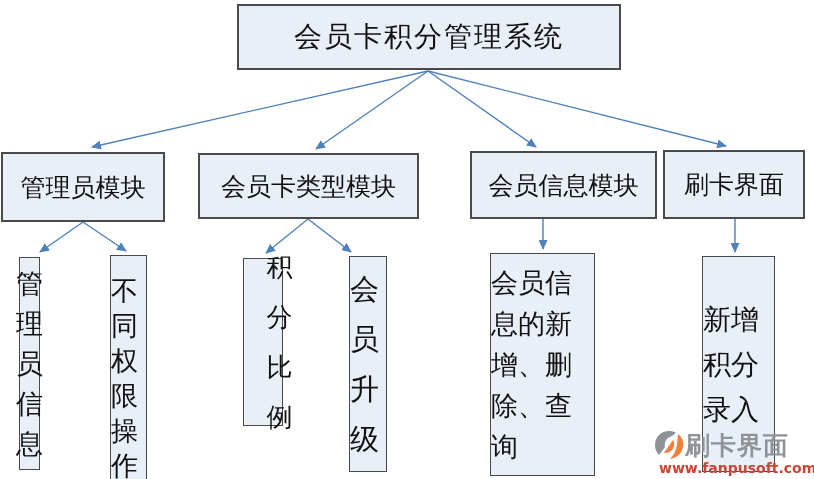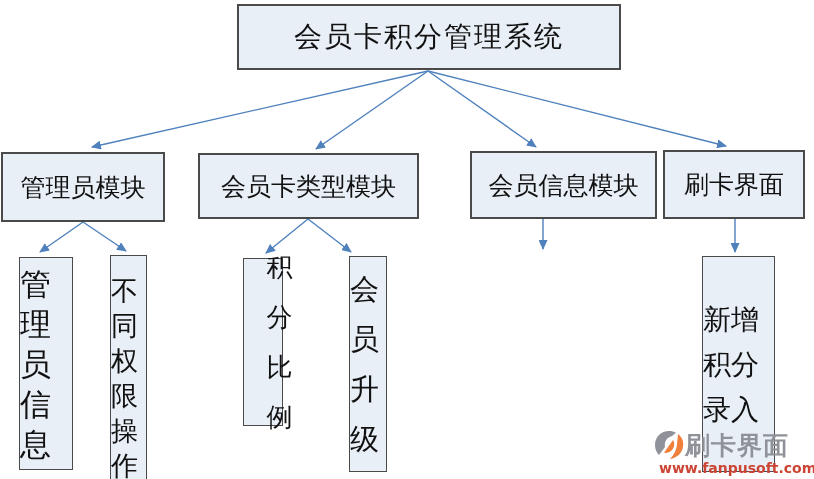--- a/index.html
+++ b/index.html
@@ -37,21 +37,21 @@
   .leaf { border-width: 1.5px; }
 
   
   .root-box   { left: 237px; top: 4px;   width: 384px; height: 66px; font-size: 28px; letter-spacing: 2px; }
   
   .m1 { left: 1px;   top: 152px; width: 164px; height: 70px; font-size: 25px; }
   .m2 { left: 198px; top: 153px; width: 221px; height: 66px; font-size: 25px; }
   .m3 { left: 470px; top: 151px; width: 187px; height: 68px; font-size: 25px; }
   .m4 { left: 663px; top: 150px; width: 142px; height: 69px; font-size: 25px; }
   
-  .c1 { left: 19px;  top: 257px; width: 54px;  height: 213px; font-size: 31px; line-height: 40px; }
+  .c1 { left: 19px;  top: 257px; width: 21px;  height: 213px; font-size: 27px; line-height: 40px; }
   .c2 { left: 110px; top: 255px; width: 37px;  height: 246px; font-size: 27px; line-height: 35px; }
   .c3 { left: 243px; top: 258px; width: 40px;  height: 168px; font-size: 26px; line-height: 50px; padding-left: 33px; }
   .c4 { left: 335px; top: 256px; width: 38px;  height: 216px; font-size: 29px; line-height: 50px; margin-left: 14px; }
   .c5 { left: 490px; top: 253px; width: 105px; height: 223px; font-size: 27px; line-height: 41px; }
   .c6 { left: 702px; top: 256px; width: 73px;  height: 216px; font-size: 28px; line-height: 45px; }
 
   
   .watermark {
     position: absolute;
     left: 653px; top: 430px;
@@ -112,20 +112,21 @@
 
   <div class="box m1">管理员模块</div>
   <div class="box m2">会员卡类型模块</div>
   <div class="box m3">会员信息模块</div>
   <div class="box m4">刷卡界面</div>
 
   <div class="box leaf c1">管理员信息</div>
   <div class="box leaf c2">不同权限操作</div>
   <div class="box leaf c3">积分比例</div>
   <div class="box leaf c4">会员升级</div>
+  <div class="box leaf c5">会员信息的新增、删除、查询</div>
   <div class="box leaf c6">新增积分录入</div>
 
   <div class="watermark">
     <div class="wm-row">
       <span style="display:inline-block; width:32px; height:30px;">
         <svg width="32" height="30" viewBox="0 0 32 30" xmlns="http://www.w3.org/2000/svg">
           <path d="M16 1 C8 1 2 7 2 15 C2 19 3.5 22.5 6 25 L12 17 C11 12 13.5 7.5 19 6 L23 2.8 C21 1.6 18.6 1 16 1 Z" fill="#8f9299"></path>
           <path d="M25 4 C29 7 31 11.5 30 17 C29 23 24 28 17 29 C21 25 23.5 20 24 14.5 C24.3 10.7 24.8 7 25 4 Z" fill="#f07f3c"></path>
           <path d="M20 10 C22 13 21.5 17.5 18.5 20.5 C16.5 22.5 13.5 23.3 11 22.8 L20 10 Z" fill="#f07f3c"></path>
         </svg>

